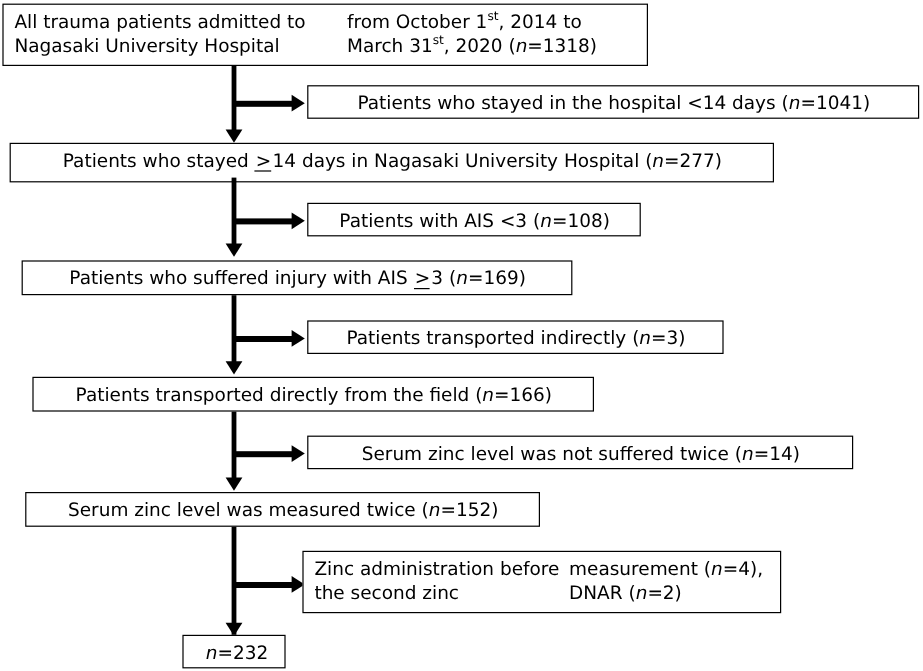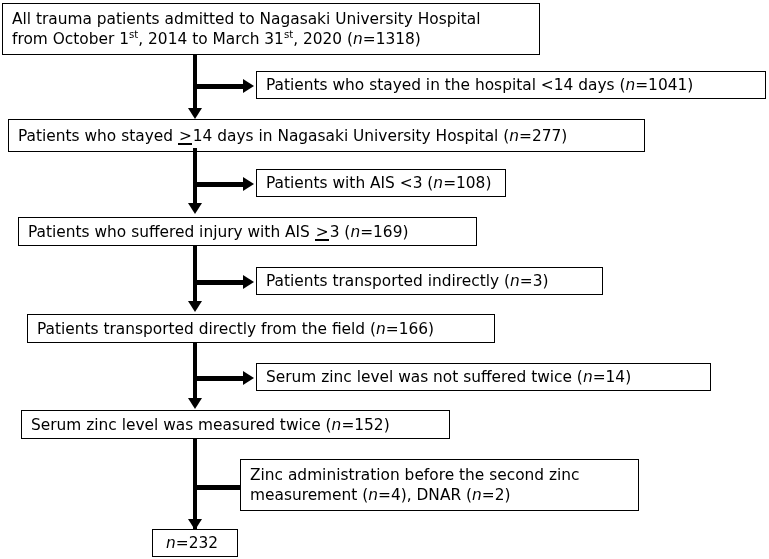--- a/index.html
+++ b/index.html
@@ -21,21 +21,21 @@
     position: absolute;
     box-sizing: border-box;
     border: 1.6px solid #000000;
     background: #ffffff;
     color: #000000;
     font-size: 15.4px;
     line-height: 20px;
     padding: 4px 8px 4px 9px;
     white-space: nowrap;
     display: flex;
-    flex-direction: column;
+    flex-direction: row;
     justify-content: center;
   }
   .box.two-line {
     white-space: normal;
   }
   .box .ln { display: block; }
   .main-box { }
   .side-box { }
   
   .vline {
@@ -108,21 +108,21 @@
 
   <div class="box main-box" style="left:8px; top:119px; width:637px; height:33px;">
     <span class="ln"><span>Patients who stayed </span><span class="ge">&gt;</span><span>14 days in Nagasaki University Hospital (</span><i class="v">n</i><span>=277)</span></span>
   </div>
 
   <div class="vline" style="left:193px; top:148px; width:4px; height:58px;"></div>
   <div class="arrow-down" style="left:188px; top:203px;"></div>
   <div class="hline" style="left:195px; top:182px; width:50px; height:5px;"></div>
   <div class="arrow-right" style="left:243px; top:177px;"></div>
 
-  <div class="box side-box" style="left:256px; top:169px; width:250px; height:28px;">
+  <div class="box side-box" style="left:256px; top:169px; width:278px; height:28px;">
     <span class="ln"><span>Patients with AIS &lt;3 (</span><i class="v">n</i><span>=108)</span></span>
   </div>
 
   <div class="box main-box" style="left:18px; top:217px; width:459px; height:29px;">
     <span class="ln"><span>Patients who suffered injury with AIS </span><span class="ge">&gt;</span><span>3 (</span><i class="v">n</i><span>=169)</span></span>
   </div>
 
   <div class="vline" style="left:193px; top:246px; width:4px; height:58px;"></div>
   <div class="arrow-down" style="left:188px; top:301px;"></div>
   <div class="hline" style="left:195px; top:280px; width:50px; height:5px;"></div>
@@ -147,21 +147,21 @@
 
   <div class="box main-box" style="left:21px; top:410px; width:429px; height:29px;">
     <span class="ln"><span>Serum zinc level was measured twice (</span><i class="v">n</i><span>=152)</span></span>
   </div>
 
   <div class="vline" style="left:193px; top:439px; width:4px; height:92px;"></div>
   <div class="arrow-down" style="left:188px; top:519px;"></div>
   <div class="hline" style="left:195px; top:485px; width:50px; height:5px;"></div>
   <div class="arrow-right" style="left:243px; top:480px;"></div>
 
-  <div class="box side-box two-line" style="left:240px; top:459px; width:399px; height:52px;">
+  <div class="box side-box two-line" style="left:252px; top:459px; width:399px; height:52px;">
     <span class="ln"><span>Zinc administration before the second zinc</span></span>
     <span class="ln"><span>measurement (</span><i class="v">n</i><span>=4), DNAR (</span><i class="v">n</i><span>=2)</span></span>
   </div>
 
   <div class="box main-box" style="left:152px; top:529px; width:86px; height:28px; padding-left:13px;">
     <span class="ln"><i class="v">n</i><span>=232</span></span>
   </div>
 
 </div>
 

